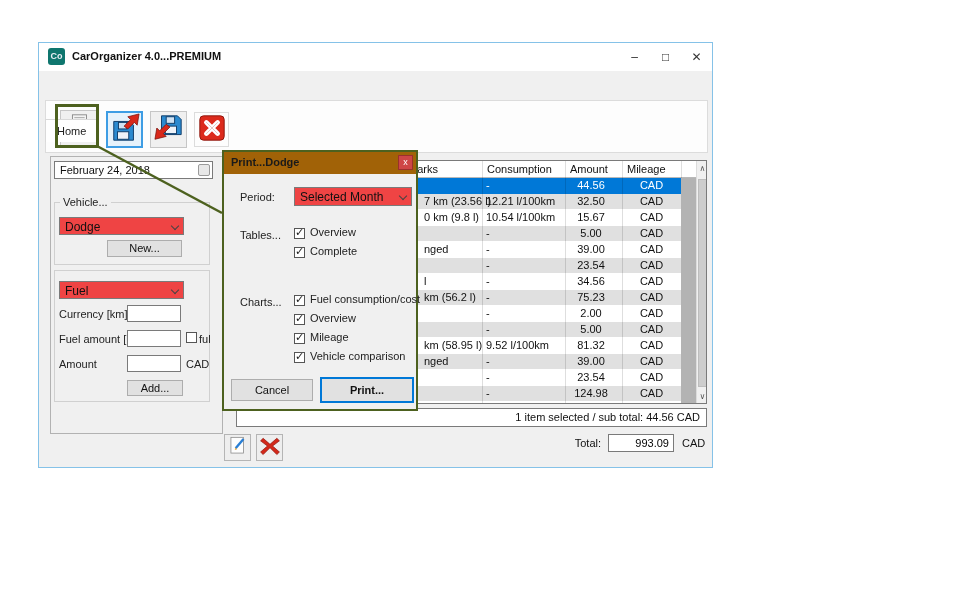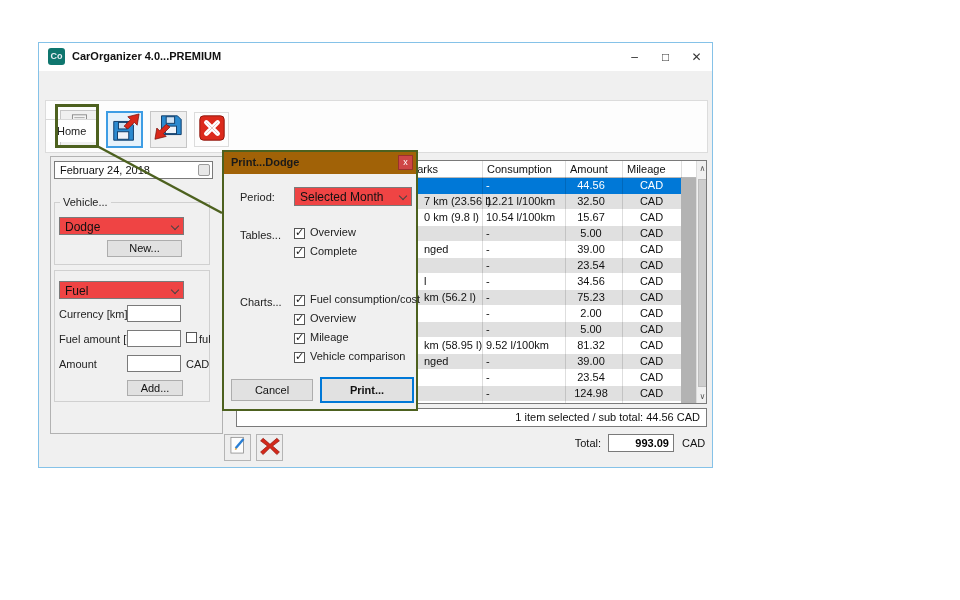--- a/index.html
+++ b/index.html
@@ -78,21 +78,21 @@
     border-left:1px solid #dcdcdc; }
   .sarrow { position:absolute; left:0; width:11px; height:14px; text-align:center;
     font-size:8px; color:#555; line-height:14px; }
   .sthumb { position:absolute; left:1px; top:18px; width:9px; height:208px; background:#cdcdcd; border:1px solid #bdbdbd; }
 
   
   .statusbox { position:absolute; left:197px; top:365px; width:471px; height:19px; background:#fff;
     border:1px solid #7a7a7a; font-size:11px; color:#111; text-align:right; line-height:17px; padding-right:6px; }
   .totallabel { position:absolute; left:507px; top:394px; width:55px; text-align:right; font-size:11px; color:#111; }
   .totalbox { position:absolute; left:569px; top:391px; width:66px; height:18px; background:#fff;
-    border:1px solid #7a7a7a; font-size:11px; text-align:right; line-height:16px; padding-right:4px;font-weight:bold; }
+    border:1px solid #7a7a7a; font-size:11px; text-align:right; line-height:16px; padding-right:4px; }
   .totalcur { position:absolute; left:643px; top:394px; font-size:11px; color:#111; }
   .smallbtn { position:absolute; width:27px; height:27px; background:#eeeeee; border:1px solid #b5b5b5;
     display:flex; align-items:center; justify-content:center; }
 
   
   .dialog { position:absolute; left:222px; top:150px; width:196px; height:261px;
     background:#f0f0f0; border:2px solid #4d611f; z-index:50; }
   .dtitle { position:absolute; left:0; top:0; width:100%; height:22px; background:#a16207; }
   .dtitle .txt { position:absolute; left:7px; top:4px; font-size:11px; font-weight:bold; color:#1a1a1a; }
   .dclose { position:absolute; right:3px; top:3px; width:15px; height:15px; background:#ce4646;

